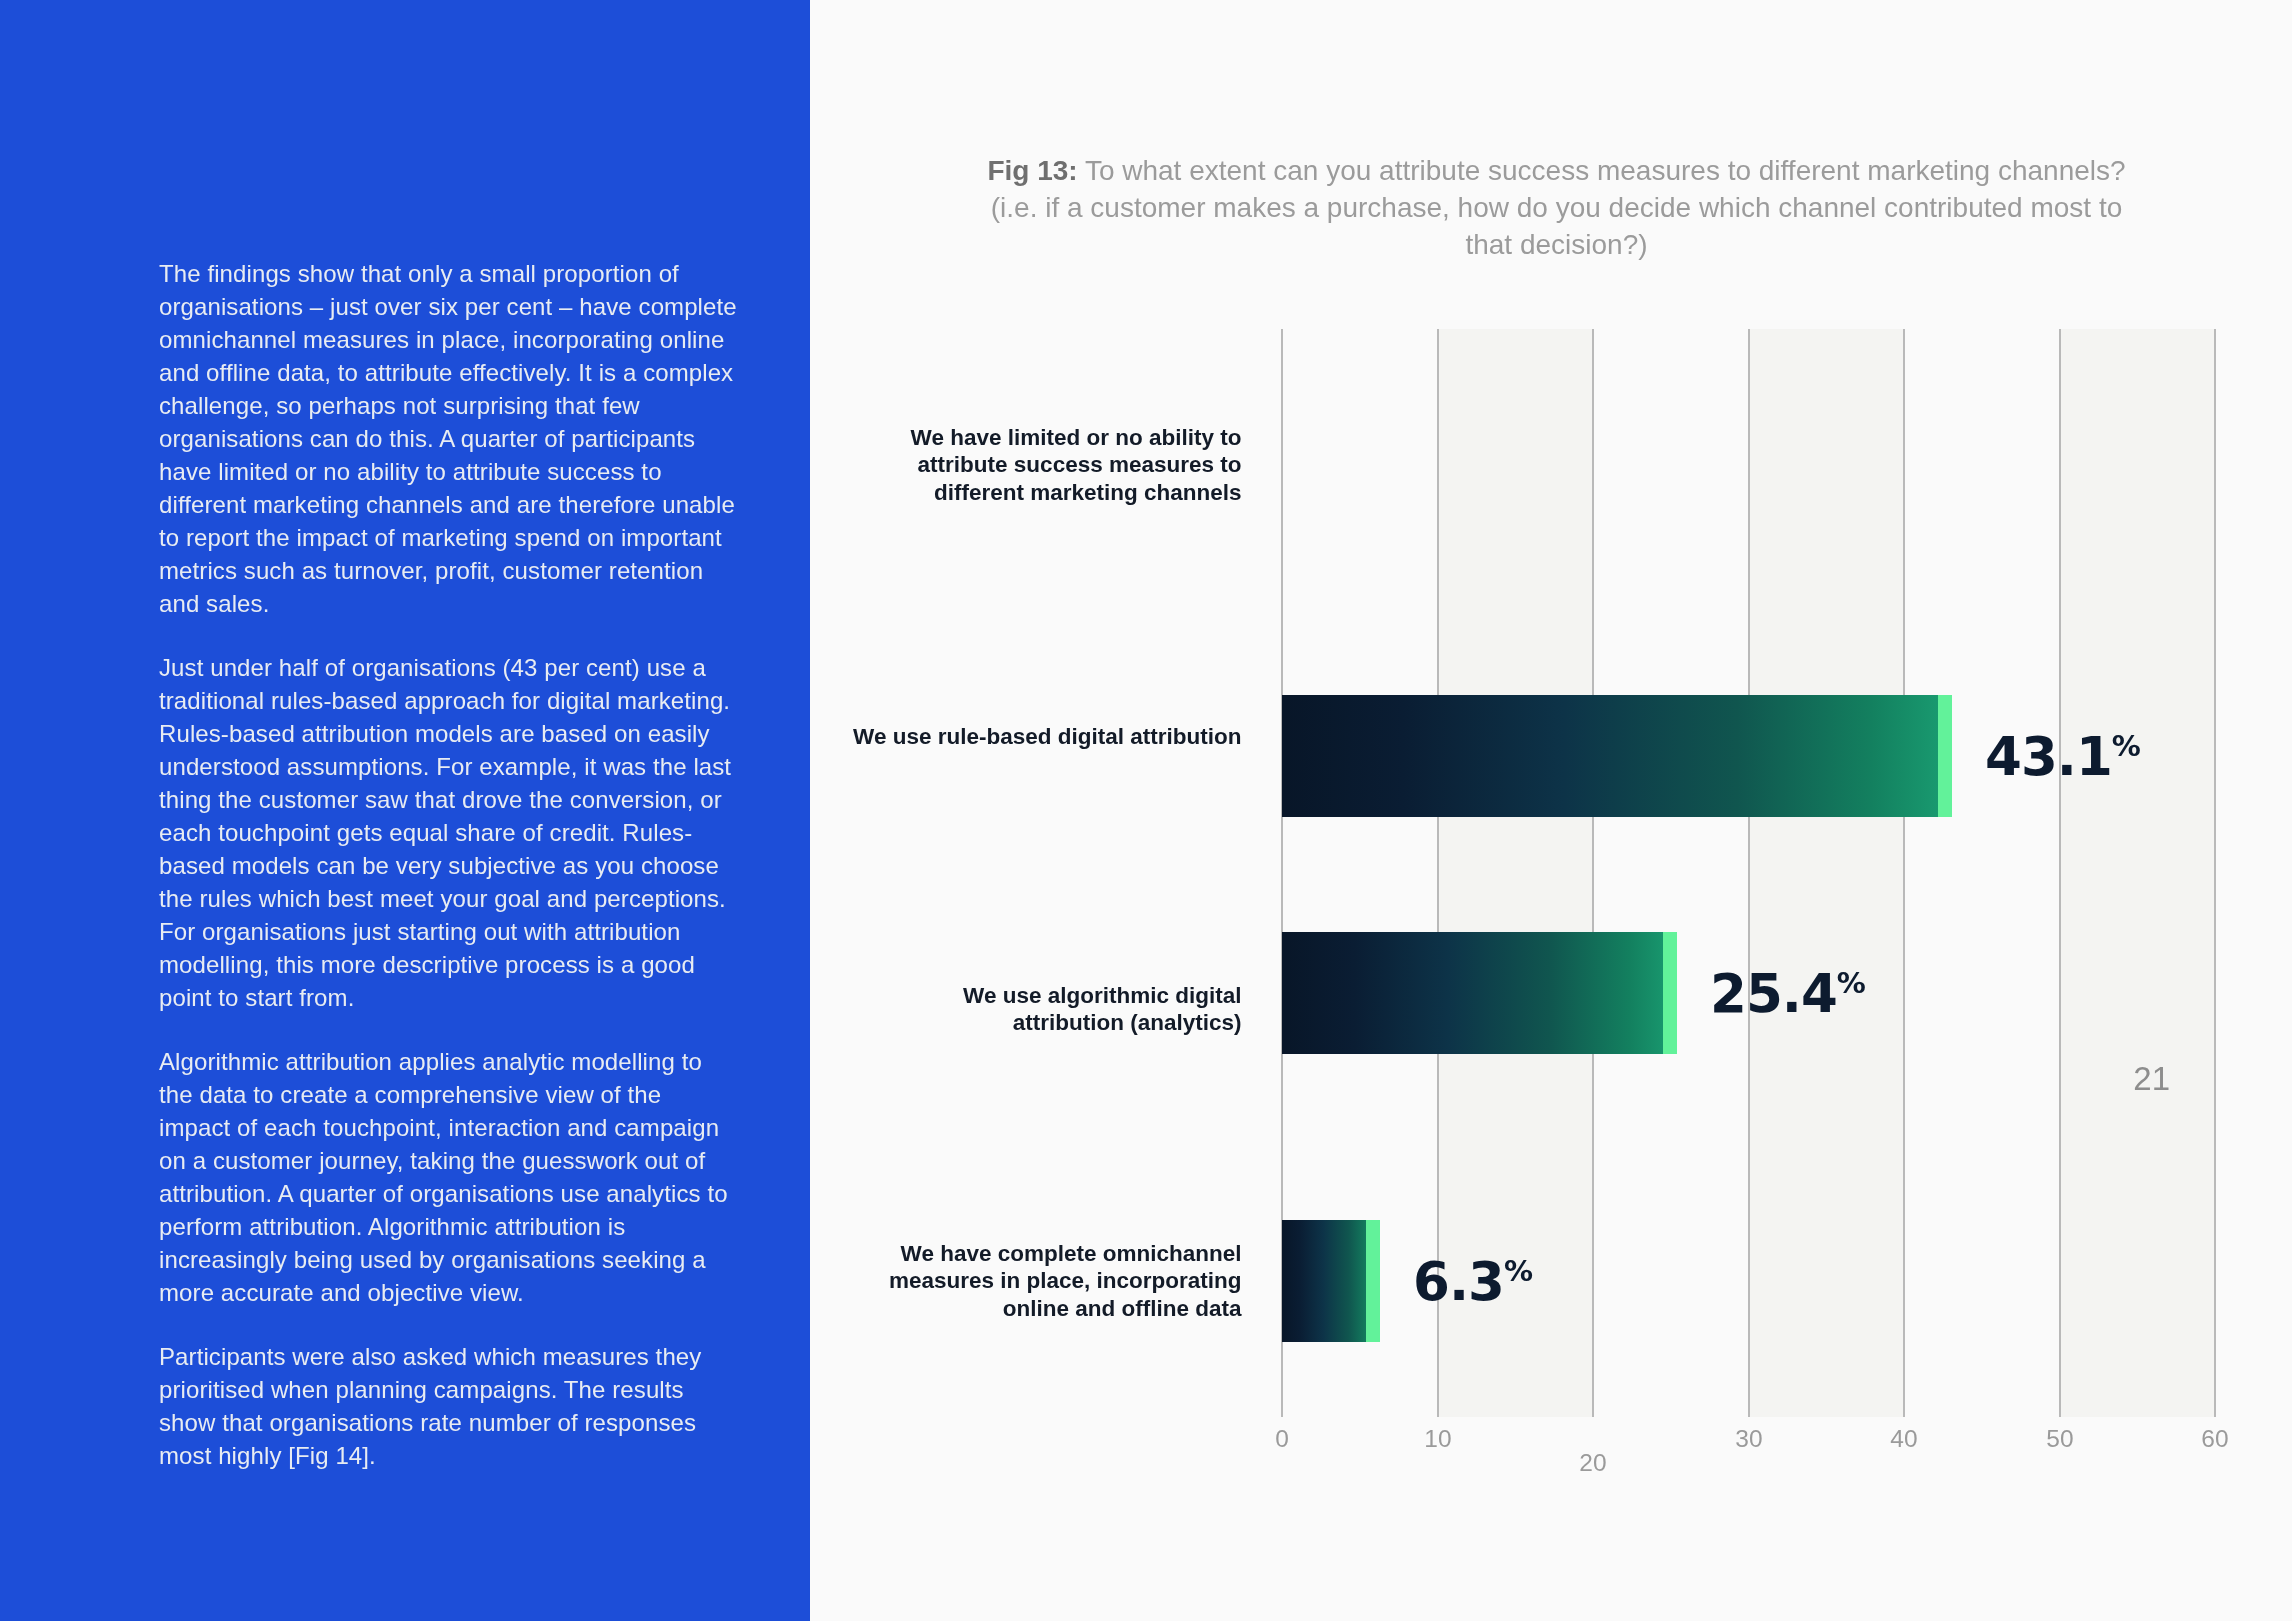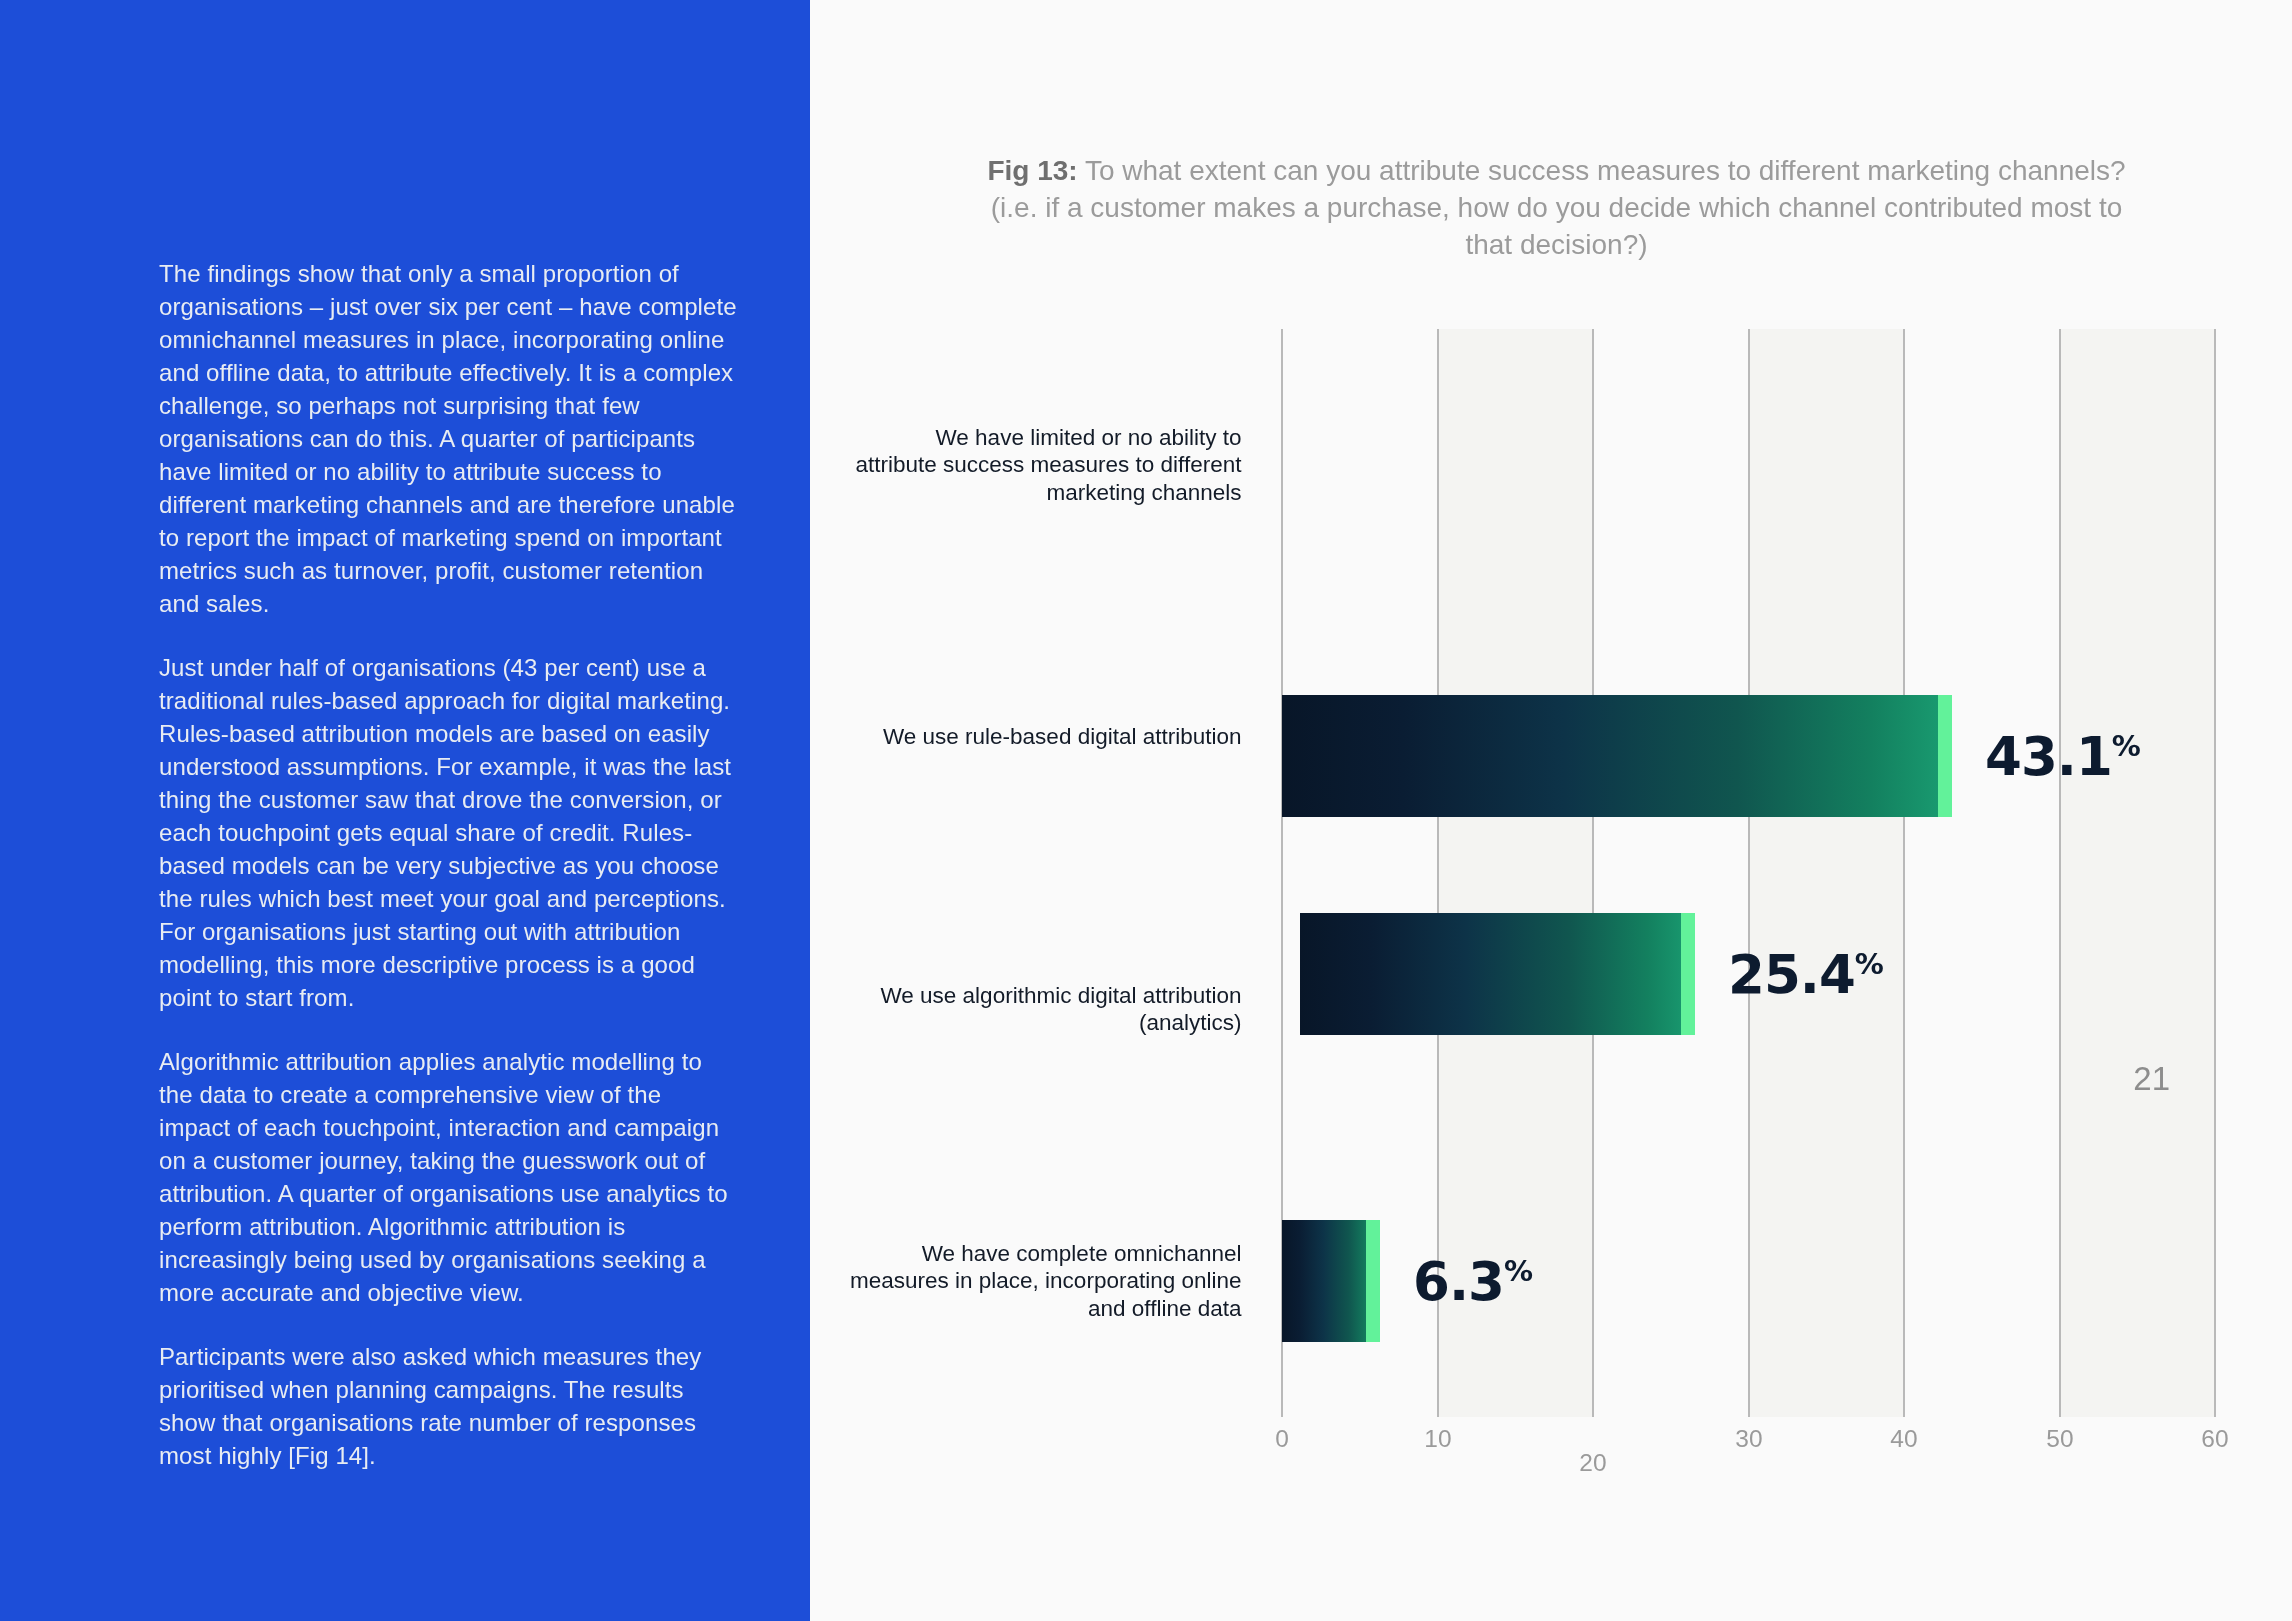--- a/index.html
+++ b/index.html
@@ -124,21 +124,21 @@
     letter-spacing: 0;
   }
 
   .cat-label {
     position: absolute;
     right: 23.5px;
     text-align: right;
     color: #131b28;
     font-size: 22.5px;
     line-height: 27.4px;
-    font-weight: 400;
+    font-weight: 700;
     width: 392px;
   }
 
   .ticks {
     position: absolute;
     left: 433px;
     top: 1096px;
     width: 933px;
     height: 45px;
   }
@@ -202,21 +202,21 @@
             <div class="gridline" style="left: 777px;"></div>
             <div class="gridline" style="left: 932px;"></div>
           </div>
         <div class="rows">
             <div class="row" style="top: 366px;">
               <div class="bar" style="width: 670px;">
                 <div class="bar-cap"></div>
               </div>
               <div class="bar-value">43.1<sup>%</sup></div>
             </div>
-            <div class="row" style="top: 584px; padding-left: 18px;">
+            <div class="row" style="top: 603px;">
               <div class="bar" style="width: 395px;">
                 <div class="bar-cap"></div>
               </div>
               <div class="bar-value">25.4<sup>%</sup></div>
             </div>
             <div class="row" style="top: 891px;">
               <div class="bar" style="width: 98px;">
                 <div class="bar-cap"></div>
               </div>
               <div class="bar-value">6.3<sup>%</sup></div>

